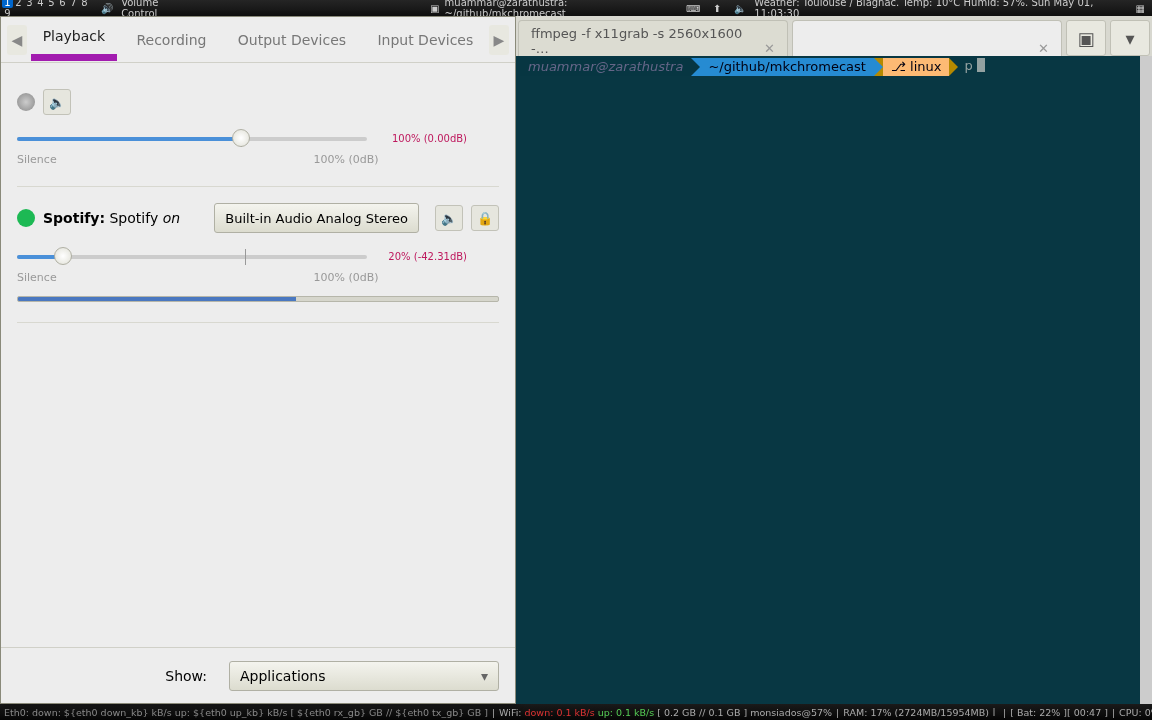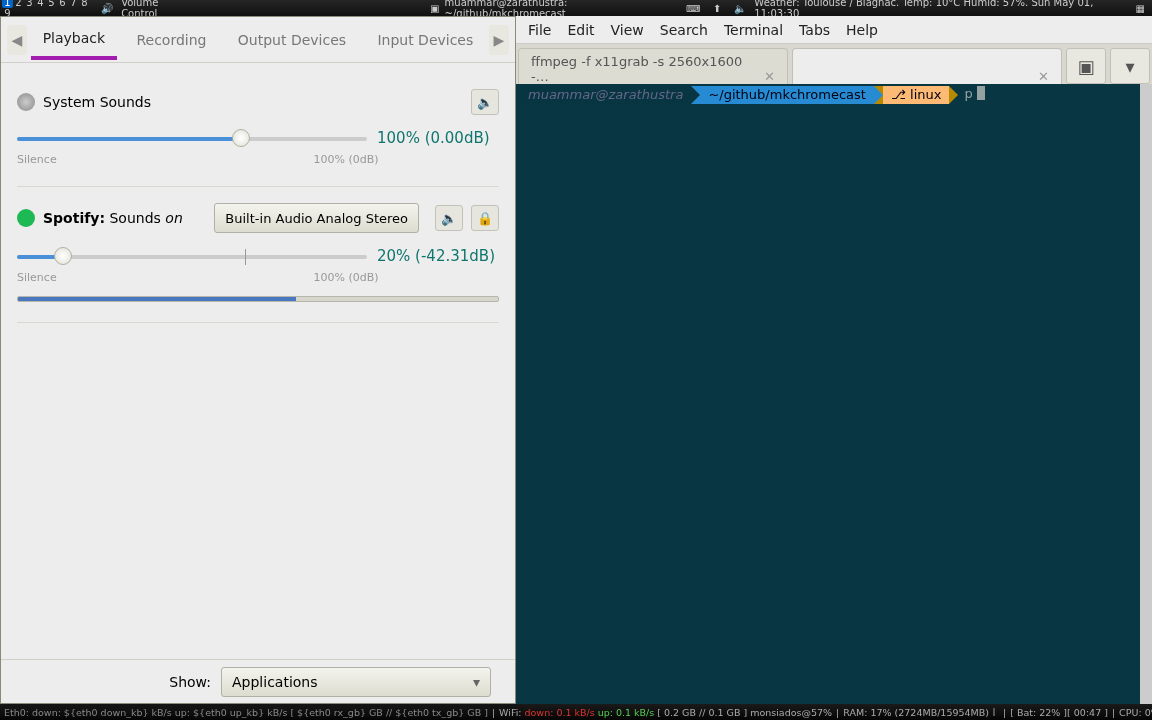--- a/index.html
+++ b/index.html
@@ -12,39 +12,39 @@
 .panel-title{margin-left:4px}
 .panel-right{margin-left:auto;display:flex;align-items:center;gap:4px;font-size:10px}
 
 .main{display:flex;height:688px;background:#888}
 
 .pav{width:516px;height:688px;background:#ededed;border:1px solid #8a8a7a;display:flex;flex-direction:column;box-shadow:2px 2px 6px rgba(0,0,0,.3)}
 .pav-tabs{height:46px;display:flex;align-items:center;border-bottom:1px solid #d0d0c8;padding:0 6px;position:relative}
 .arrow{width:20px;height:30px;display:flex;align-items:center;justify-content:center;color:#888;font-size:14px;cursor:pointer;background:#e8e8e0;border-radius:3px}
 .tabset{flex:1;display:flex;justify-content:space-around;align-items:center}
 .tab{padding:10px 12px;font-size:14px;color:#777;cursor:pointer}
-.tab.active{color:#222;font-weight:500;border-bottom:4px solid #a21caf}
+.tab.active{color:#222;font-weight:500;border-bottom:7px solid #a21caf}
 .pav-body{flex:1;overflow:auto;padding:10px 16px}
 .stream{border-bottom:1px solid #d8d8d0;padding:16px 0 20px}
 .stream-head{display:flex;align-items:center;gap:8px;margin-bottom:12px}
 .appicon{width:18px;height:18px;border-radius:50%}
 .stream-title{font-size:14px;flex:1}
 .mute-btn,.lock-btn{width:28px;height:26px;background:#e6e6de;border:1px solid #c2c2b8;border-radius:3px;display:flex;align-items:center;justify-content:center;cursor:pointer;color:#666;font-size:13px}
 .device-select{height:30px;padding:4px 10px;background:linear-gradient(#f4f4ee,#dcdccf);border:1px solid #b0b0a4;border-radius:3px;font-size:13px;cursor:pointer;margin-right:8px}
 .volrow{display:flex;align-items:center;gap:10px}
 .voltrack{position:relative;height:22px;flex:1}
 .tracka{position:absolute;top:10px;left:0;right:0;height:4px;background:#ccc;border-radius:2px}
 .filla{position:absolute;top:10px;left:0;height:4px;background:#4a90d9;border-radius:2px}
 .basemark{position:absolute;top:4px;width:1px;height:16px;background:#999}
 .vknob{position:absolute;top:2px;width:18px;height:18px;background:radial-gradient(#fff,#e0e0d6);border:1px solid #b0b0a4;border-radius:50%;transform:translateX(-50%);cursor:pointer}
-.volread{font-size:15px;color:#0f766e;min-width:90px;text-align:right}
+.volread{font-size:10px;color:#be185d;min-width:90px;text-align:right}
 .labels{display:flex;justify-content:space-between;font-size:11px;color:#999;margin-top:4px;width:75%}
 .vumeter{height:6px;background:#d6d6cc;border:1px solid #b6b6aa;border-radius:2px;margin-top:12px;overflow:hidden}
 .vufill{height:100%;background:#4a78c0}
-.pav-footer{height:44px;border-top:1px solid #d0d0c8;display:flex;align-items:center;justify-content:flex-end;gap:10px;padding:0 24px}
+.pav-footer{height:56px;border-top:1px solid #d0d0c8;display:flex;align-items:center;justify-content:flex-end;gap:22px;padding:0 16px}
 .show-label{font-size:14px}
 .show-select{width:270px;height:30px;padding:4px 10px;background:linear-gradient(#f4f4ee,#dcdccf);border:1px solid #b0b0a4;border-radius:3px;font-size:14px;cursor:pointer;text-align:left}
 
 .term-pane{flex:1;display:flex;flex-direction:column;background:#ededed}
 .menubar{height:28px;background:#ededed;display:flex;align-items:center;gap:16px;padding:0 12px;font-size:14px;border-bottom:1px solid #ccc}
 .menu-item{cursor:pointer;color:#222}
 .term-tabs{height:40px;display:flex;align-items:stretch;background:#d8d8d0;padding-top:4px;gap:0}
 .ttab{flex:1;display:flex;align-items:flex-end;padding:0 12px;font-size:13px;color:#555;cursor:pointer;border:1px solid #c0c0b6;border-bottom:none;background:#dcdcd2;border-radius:4px 4px 0 0;margin:0 2px}
 .ttab.active{background:#ededed;color:#222;font-weight:500}
 .ttab .tclose{margin-left:auto;color:#999;cursor:pointer}
@@ -95,21 +95,20 @@
         <div class="tab">Output Devices</div>
         <div class="tab">Input Devices</div>
       </div>
       <div class="arrow">▶</div>
     </div>
     <div class="pav-body">
 
       <div class="stream">
         <div class="stream-head">
           <span class="appicon" style="background:radial-gradient(#ccc,#888)"></span>
-          <span class="stream-title">System Sounds</span>
           <div class="mute-btn">🔈</div>
         </div>
         <div class="volrow">
           <div class="voltrack" style="max-width:350px">
             <div class="tracka"></div>
             <div class="filla" style="width:64%"></div>
             <div class="basemark" style="left:64%"></div>
             <div class="vknob" style="left:64%"></div>
           </div>
           <div class="volread">100% (0.00dB)</div>
@@ -118,21 +117,21 @@
           <span>Silence</span>
           <span>100% (0dB)</span>
         </div>
       </div>
 
       <div class="stream">
         <div class="stream-head">
           <span class="appicon" style="background:#1db954"></span>
           <span class="stream-title">
             <b>Spotify:</b>
-            <span>Sounds</span>
+            <span>Spotify</span>
             <i>on</i>
           </span>
           <button class="device-select">Built-in Audio Analog Stereo</button>
           <div class="mute-btn">🔈</div>
           <div class="lock-btn">🔒</div>
         </div>
         <div class="volrow">
           <div class="voltrack" style="max-width:350px">
             <div class="tracka"></div>
             <div class="filla" style="width:13%"></div>
@@ -153,29 +152,20 @@
     <div class="pav-footer">
       <span class="show-label">Show:</span>
       <button class="show-select">
         <span>Applications</span>
         <span style="float:right;color:#666">▾</span>
       </button>
     </div>
   </div>
 
   <div class="term-pane">
-    <div class="menubar">
-      <span class="menu-item">File</span>
-      <span class="menu-item">Edit</span>
-      <span class="menu-item">View</span>
-      <span class="menu-item">Search</span>
-      <span class="menu-item">Terminal</span>
-      <span class="menu-item">Tabs</span>
-      <span class="menu-item">Help</span>
-    </div>
     <div class="term-tabs">
       <div class="ttab">
         <span>ffmpeg -f x11grab -s 2560x1600 -…</span>
         <span class="tclose">✕</span>
       </div>
       <div class="ttab active">
         <span class="tclose">✕</span>
       </div>
       <div class="ttab-extra">▣</div>
       <div class="ttab-extra">▾</div>

